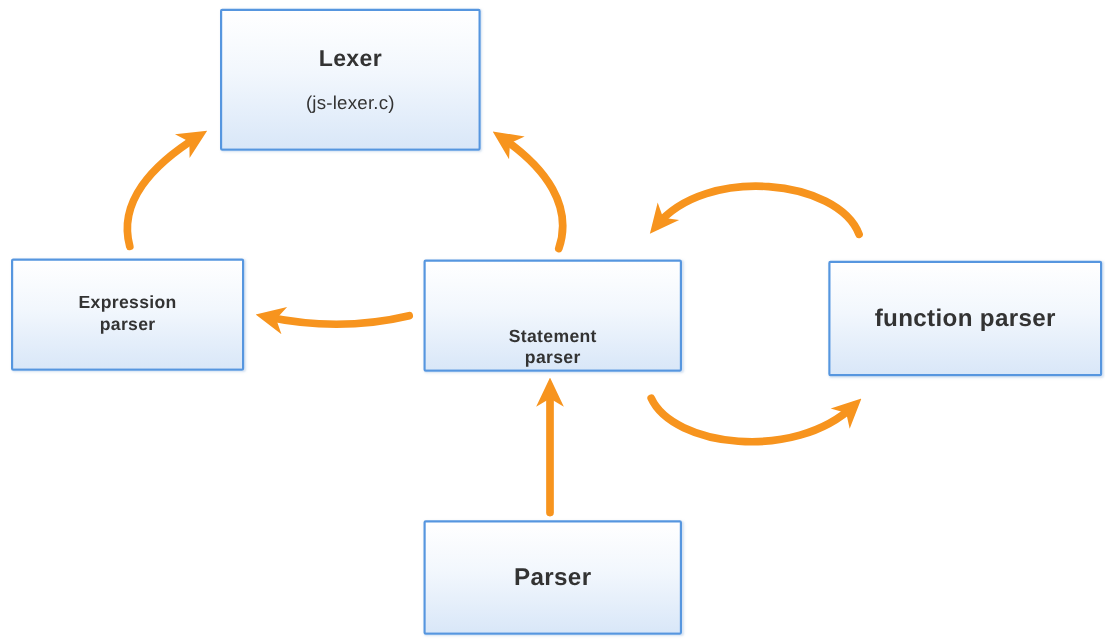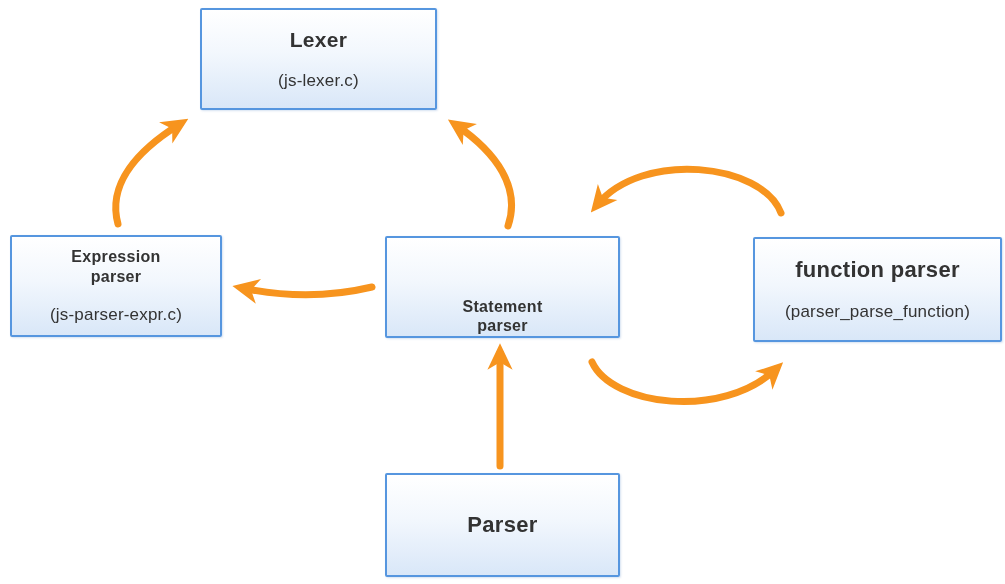--- a/index.html
+++ b/index.html
@@ -41,21 +41,21 @@
     font-size: 16px;
     line-height: 1.22;
     white-space: pre-line;
     letter-spacing: 0.3px;
   }
   .node .subtitle {
     font-size: 17px;
     margin-top: 18px;
     letter-spacing: 0.2px;
   }
-  .n-lexer   { left: 200px; top: 8px;   width: 237px; height: 102px; }
+  .n-lexer   { left: 200px; top: 8px;   width: 237px; height: 129px; }
   .n-expr    { left: 10px;  top: 235px; width: 212px; height: 102px; }
   .n-statm   { left: 385px; top: 236px; width: 235px; height: 102px; justify-content: flex-end; }
   .n-func    { left: 753px; top: 237px; width: 249px; height: 105px; gap: 17px; }
   .n-parser  { left: 385px; top: 473px; width: 235px; height: 104px; }
   .n-lexer .title  { font-size: 21px; }
   .n-func .title   { font-size: 22px; }
   .n-parser .title { font-size: 22px; }
   .n-func .subtitle, .n-parser .subtitle { margin-top: 2px; }
 </style>
 </head>
@@ -84,30 +84,28 @@
   </svg>
 
   <div class="node n-lexer">
     <div class="title">Lexer</div>
     <div class="subtitle">(js-lexer.c)</div>
   </div>
 
   <div class="node n-expr">
     <div class="title">Expression
 parser</div>
-    <div class="subtitle">(js-parser-expr.c)</div>
   </div>
 
   <div class="node n-statm">
     <div class="title">Statement
 parser</div>
   </div>
 
   <div class="node n-func">
     <div class="title">function parser</div>
-    <div class="subtitle">(parser_parse_function)</div>
   </div>
 
   <div class="node n-parser">
     <div class="title">Parser</div>
   </div>
 
 </div>
 
 </body></html>

